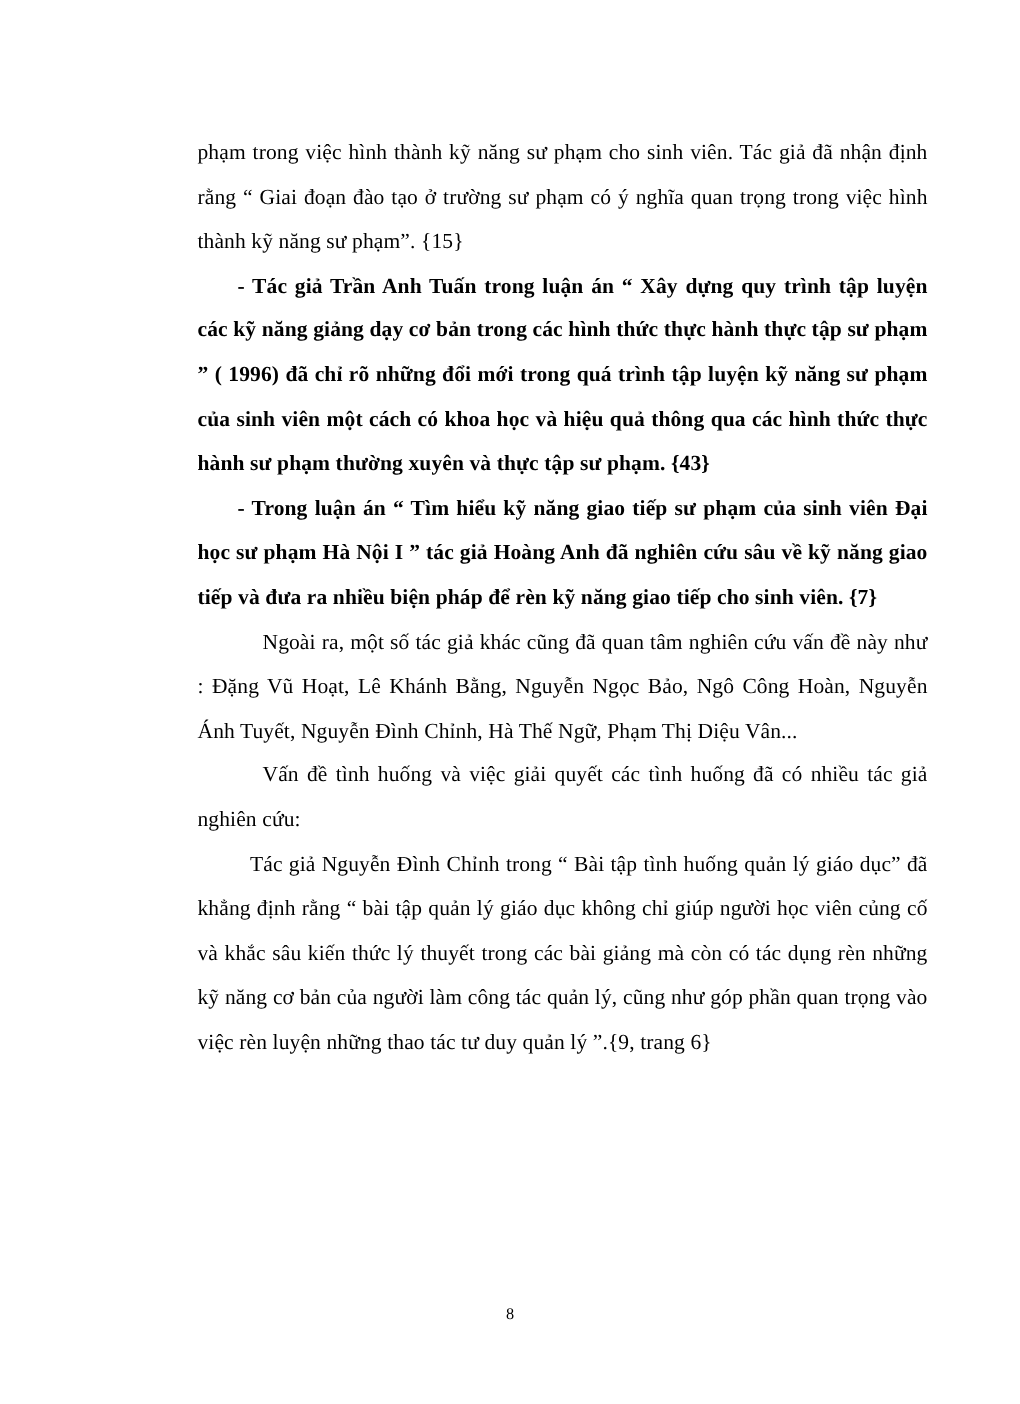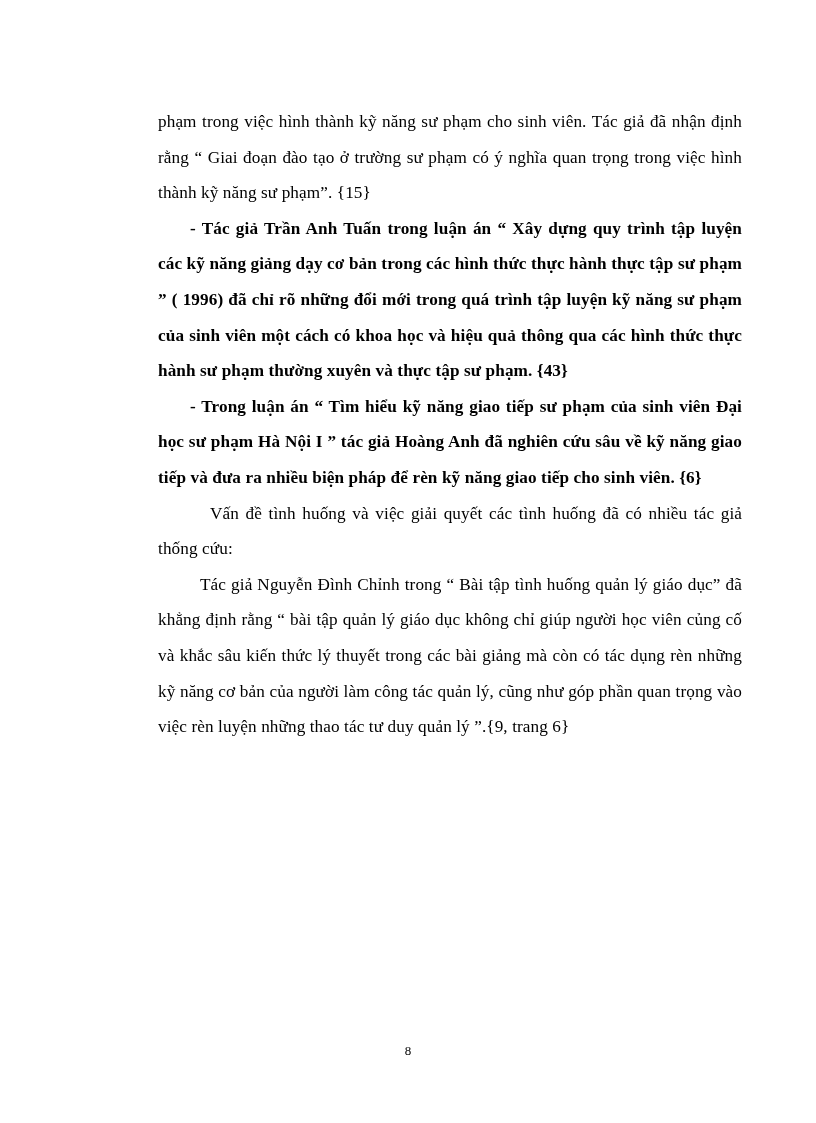--- a/index.html
+++ b/index.html
@@ -59,18 +59,19 @@
     color: #000000;
   }
 </style>
 </head>
 <body>
 
 <div class="page">
   <div class="text-column">
     <p class="para">phạm trong việc hình thành kỹ năng sư phạm cho sinh viên. Tác giả đã nhận định rằng “ Giai đoạn đào tạo ở trường sư phạm có ý nghĩa quan trọng trong việc hình thành kỹ năng sư phạm”. {15}</p>
     <p class="para indent-small">- Tác giả Trần Anh Tuấn trong luận án “ Xây dựng quy trình tập luyện các kỹ năng giảng dạy cơ bản trong các hình thức thực hành thực tập sư phạm ” ( 1996) đã chỉ rõ những đổi mới trong quá trình tập luyện kỹ năng sư phạm của sinh viên một cách có khoa học và hiệu quả thông qua các hình thức thực hành sư phạm thường xuyên và thực tập sư phạm. {43}</p>
-    <p class="para indent-small">- Trong luận án “ Tìm hiểu kỹ năng giao tiếp sư phạm của sinh viên Đại học sư phạm Hà Nội I ” tác giả Hoàng Anh đã nghiên cứu sâu về kỹ năng giao tiếp và đưa ra nhiều biện pháp để rèn kỹ năng giao tiếp cho sinh viên. {6}</p>
-    <p class="para indent-large">Vấn đề tình huống và việc giải quyết các tình huống đã có nhiều tác giả thống cứu:</p>
+    <p class="para indent-small">- Trong luận án “ Tìm hiểu kỹ năng giao tiếp sư phạm của sinh viên Đại học sư phạm Hà Nội I ” tác giả Hoàng Anh đã nghiên cứu sâu về kỹ năng giao tiếp và đưa ra nhiều biện pháp để rèn kỹ năng giao tiếp cho sinh viên. {7}</p>
+    <p class="para indent-large">Ngoài ra, một số tác giả khác cũng đã quan tâm nghiên cứu vấn đề này như : Đặng Vũ Hoạt, Lê Khánh Bằng, Nguyễn Ngọc Bảo, Ngô Công Hoàn, Nguyễn Ánh Tuyết, Nguyễn Đình Chỉnh, Hà Thế Ngữ, Phạm Thị Diệu Vân...</p>
+    <p class="para indent-large">Vấn đề tình huống và việc giải quyết các tình huống đã có nhiều tác giả nghiên cứu:</p>
     <p class="para indent">Tác giả Nguyễn Đình Chỉnh trong “ Bài tập tình huống quản lý giáo dục” đã khẳng định rằng “ bài tập quản lý giáo dục không chỉ giúp người học viên củng cố và khắc sâu kiến thức lý thuyết trong các bài giảng mà còn có tác dụng rèn những kỹ năng cơ bản của người làm công tác quản lý, cũng như góp phần quan trọng vào việc rèn luyện những thao tác tư duy quản lý ”.{9, trang 6}</p>
   </div>
   <div class="page-number">8</div>
 </div>
 
 </body></html>

